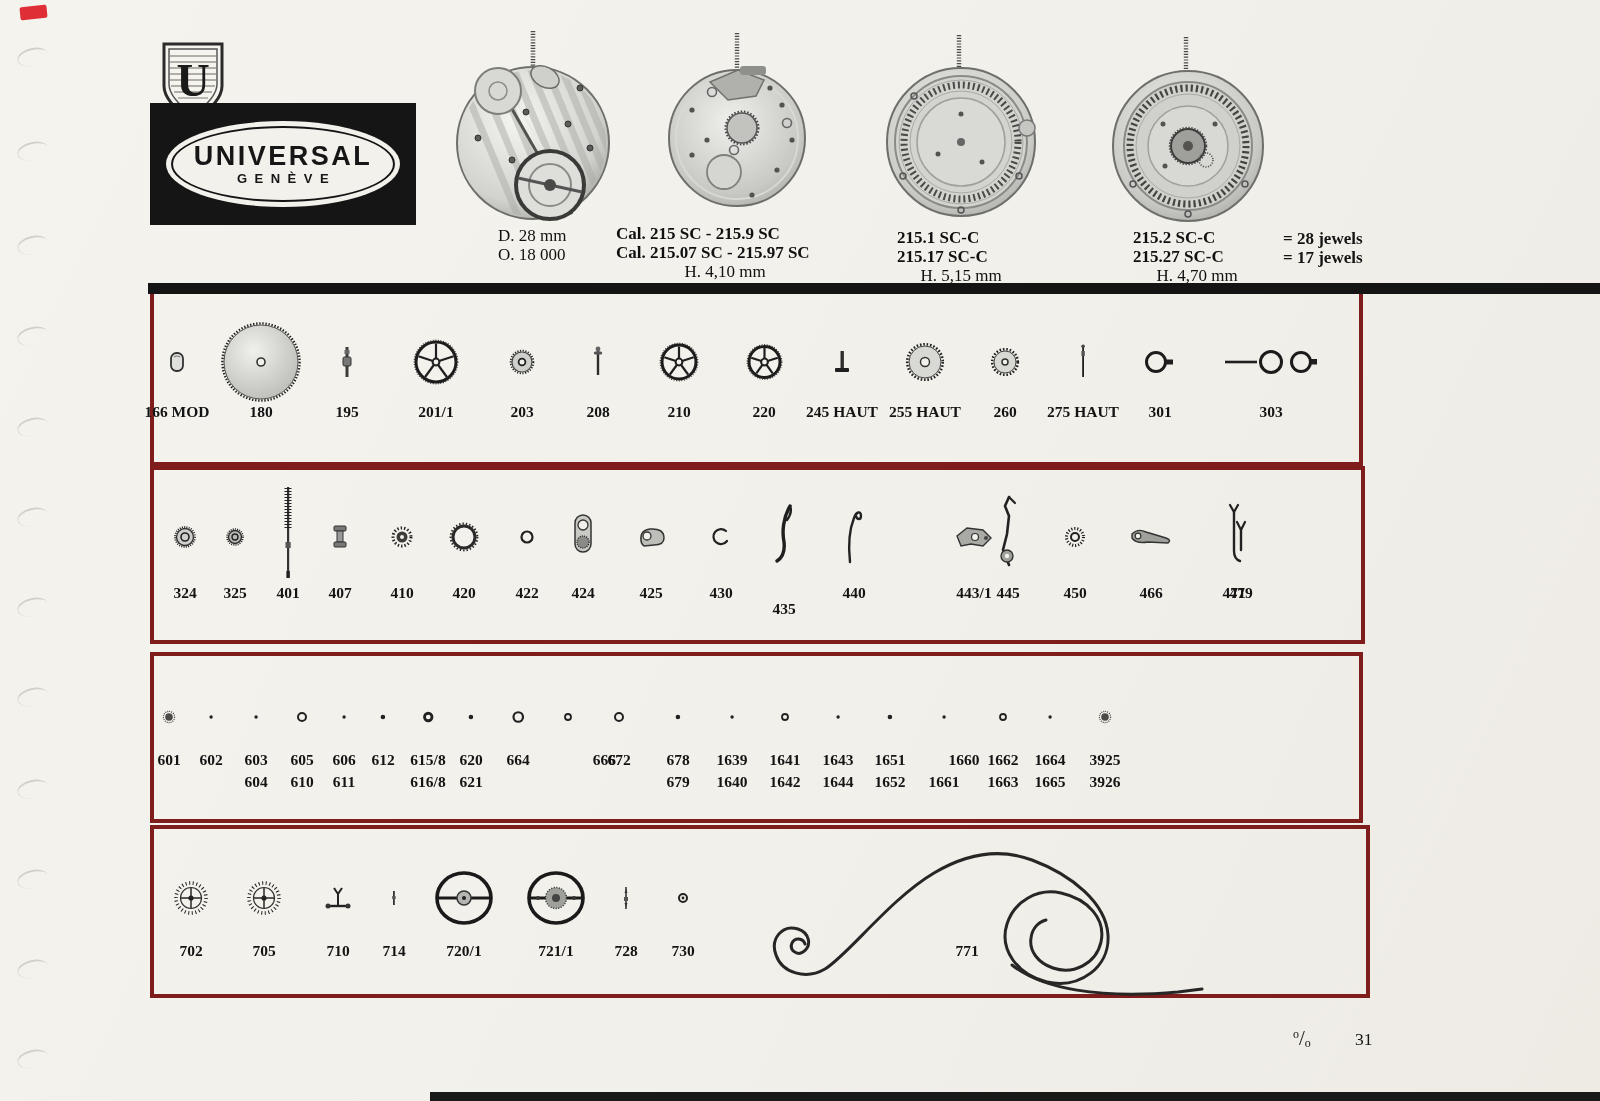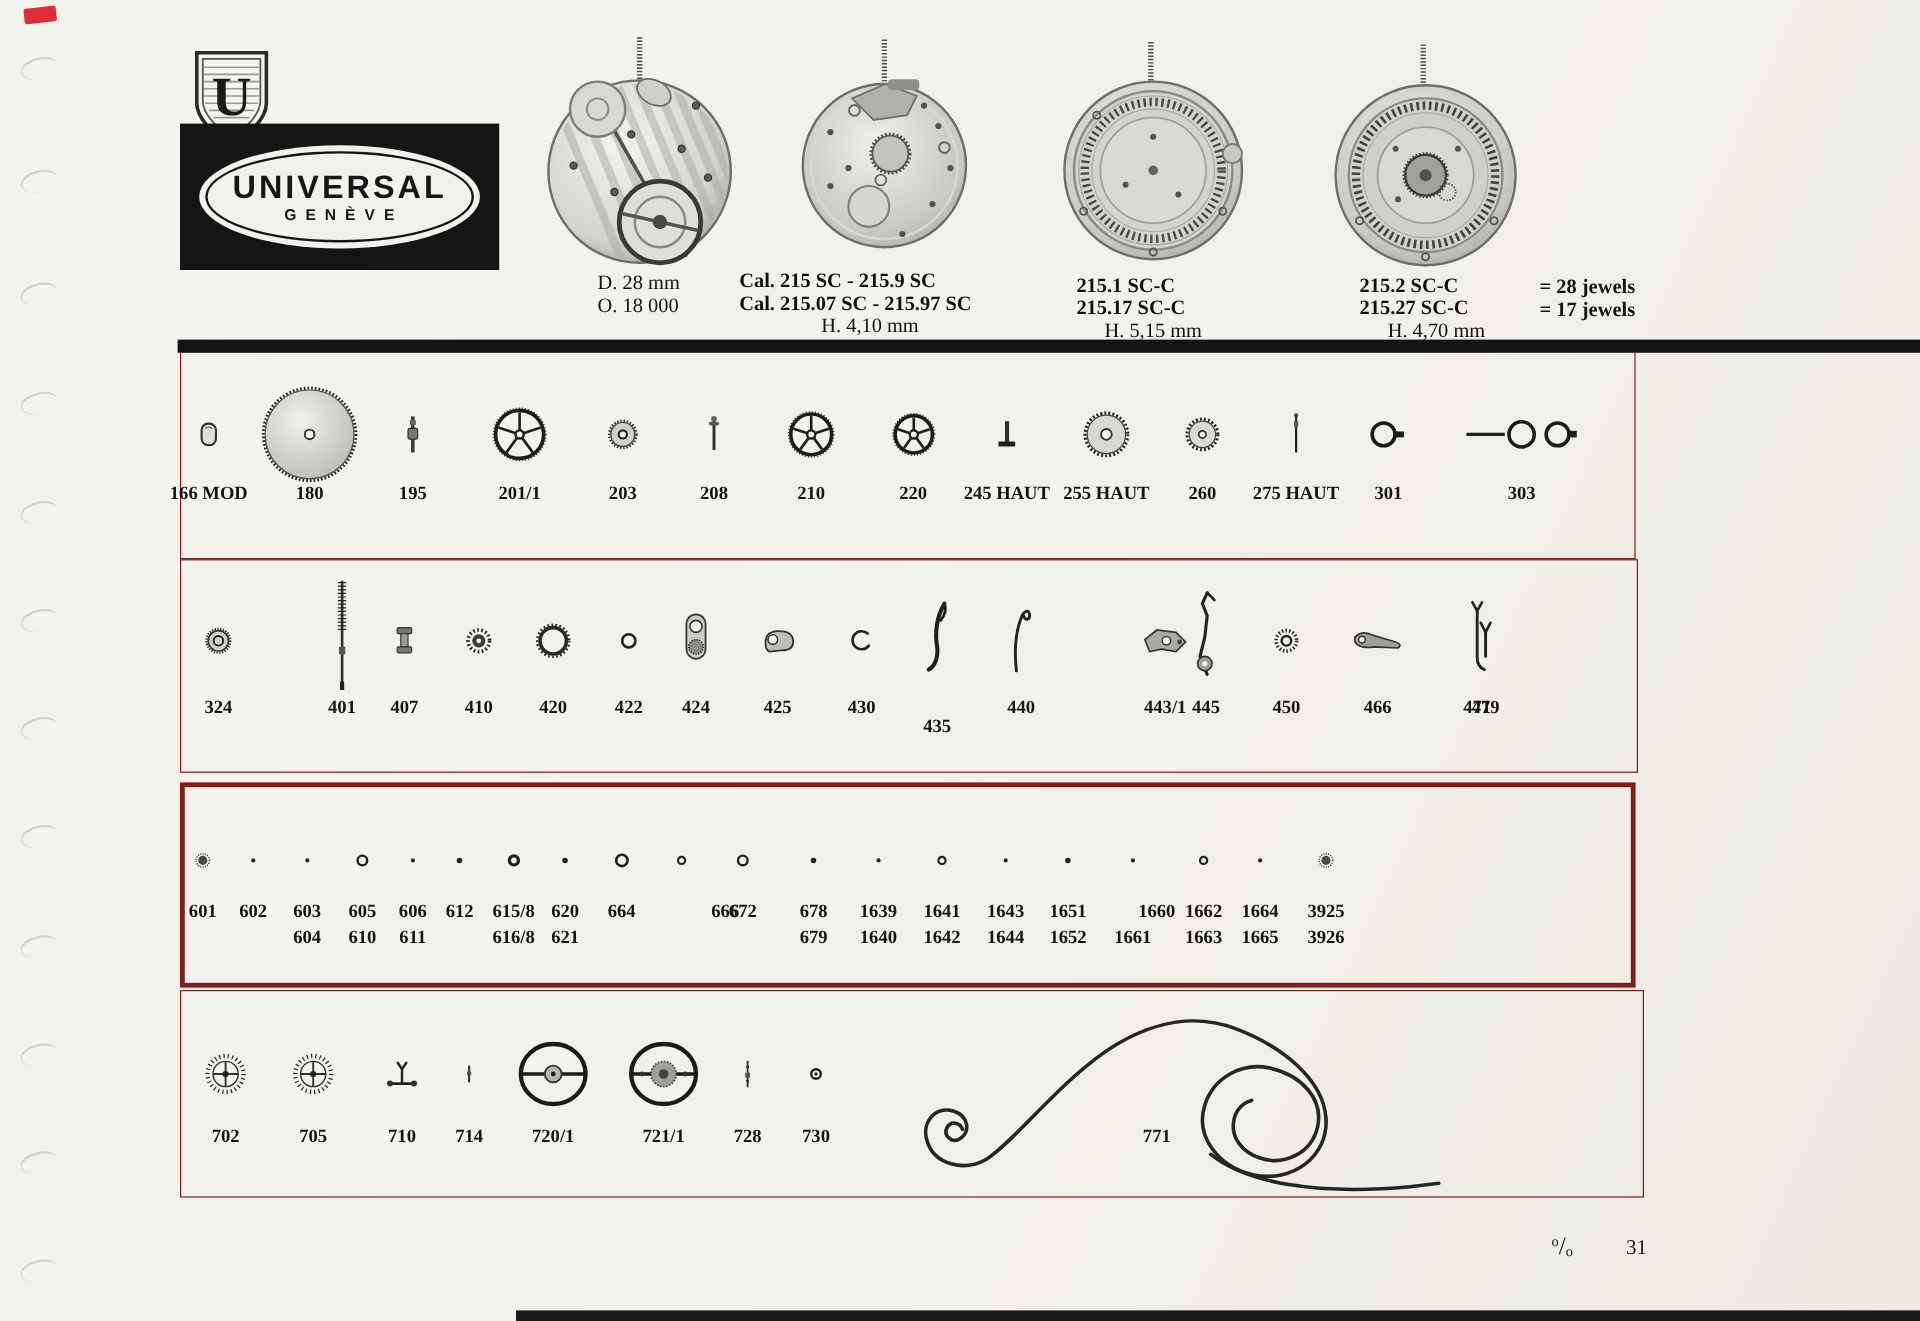--- a/index.html
+++ b/index.html
@@ -25,21 +25,21 @@
   .movement{position:absolute;}
   
   .caption{position:absolute;font-size:17px;line-height:19px;color:#101010;}
   .cap-line{white-space:nowrap;}
   .cap-line.b{font-weight:bold;}
   .cap-line.c{text-align:center;}
   .jewels{position:absolute;left:1283px;top:229px;font-size:17px;line-height:19px;}
   .jewel-line{font-weight:bold;white-space:nowrap;}
   
   .topbar{position:absolute;left:148px;top:283px;width:1452px;height:11px;background:#141414;}
-  .pbox{position:absolute;box-sizing:border-box;border:1px solid #7f1d1d;}
+  .pbox{position:absolute;box-sizing:border-box;border:4px solid #7f1d1d;}
   .pbox[data-box="0"]{left:150px;top:294px;width:1213px;height:172px;border-top:none;}
   .pbox[data-box="1"]{left:150px;top:466px;width:1215px;height:178px;}
   .pbox[data-box="2"]{left:150px;top:652px;width:1213px;height:171px;border-width:4px;}
   .pbox[data-box="3"]{left:150px;top:825px;width:1220px;height:173px;}
   .part{position:absolute;top:0;width:96px;height:100%;}
   .p-icon{position:absolute;left:0;right:0;display:flex;justify-content:center;transform:translateY(-50%);}
   .num{position:absolute;left:0;right:0;text-align:center;font-weight:bold;font-size:15.5px;white-space:nowrap;color:#141414;}
   .mainspring-art{position:absolute;left:596px;top:8px;}
   
   .footer{position:absolute;left:1293px;top:1026px;font-size:17px;color:#161616;}
@@ -428,20 +428,30 @@
       <div class="part" style="left: -17px;">
         <div class="p-icon" style="top: 67px;">
           <svg width="24" height="24" viewBox="0 0 24 24">
             <circle cx="12" cy="12" r="8.5" fill="#cfcfcb" stroke="#333" stroke-width="1.4"></circle>
             <circle cx="12" cy="12" r="10" fill="none" stroke="#222" stroke-width="1.8" stroke-dasharray="1 1.3"></circle>
             <circle cx="12" cy="12" r="4" fill="none" stroke="#222" stroke-width="1.6"></circle>
           </svg>
         </div>
         <div class="num" style="top: 114px;">324</div>
       </div>
+      <div class="part" style="left: 33px;">
+        <div class="p-icon" style="top: 67px;">
+          <svg width="20" height="20" viewBox="0 0 20 20">
+            <circle cx="10" cy="10" r="6.5" fill="#b9b9b5" stroke="#2a2a2a" stroke-width="1.4"></circle>
+            <circle cx="10" cy="10" r="8" fill="none" stroke="#222" stroke-width="1.6" stroke-dasharray="1 1.2"></circle>
+            <circle cx="10" cy="10" r="3" fill="none" stroke="#222" stroke-width="1.4"></circle>
+          </svg>
+        </div>
+        <div class="num" style="top: 114px;">325</div>
+      </div>
       <div class="part" style="left: 86px;">
         <div class="p-icon" style="top: 62px;">
           <svg width="14" height="96" viewBox="0 0 14 96">
             <rect x="6" y="3" width="2.2" height="90" fill="#333"></rect>
             <line x1="7" y1="4" x2="7" y2="44" stroke="#222" stroke-width="7" stroke-dasharray="1 2"></line>
             <rect x="4.5" y="58" width="5.2" height="6" fill="#555"></rect>
             <rect x="5.4" y="87" width="3.4" height="7" fill="#1f1f1f"></rect>
           </svg>
         </div>
         <div class="num" style="top: 114px;">401</div>

